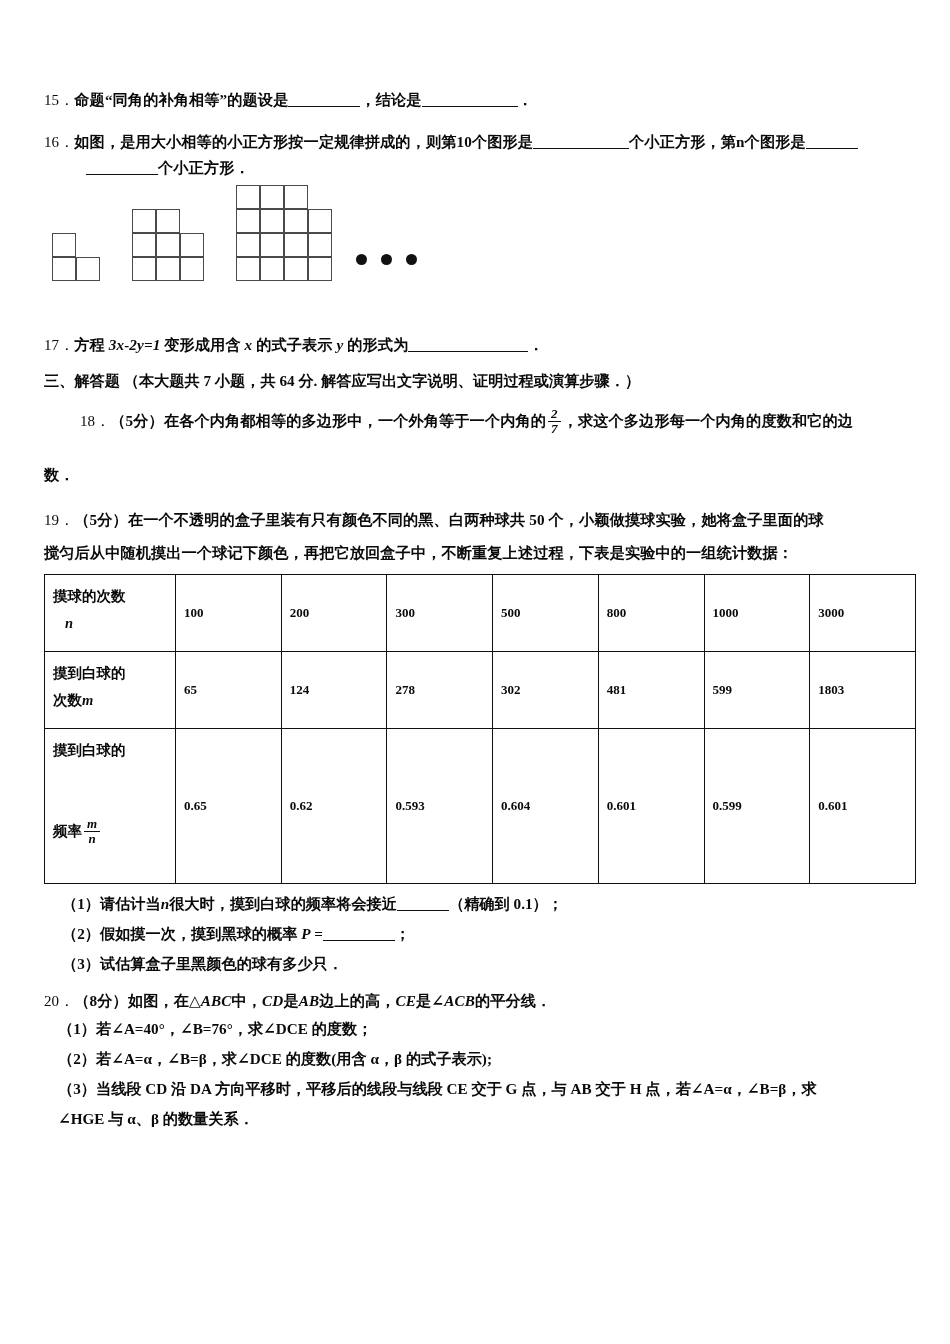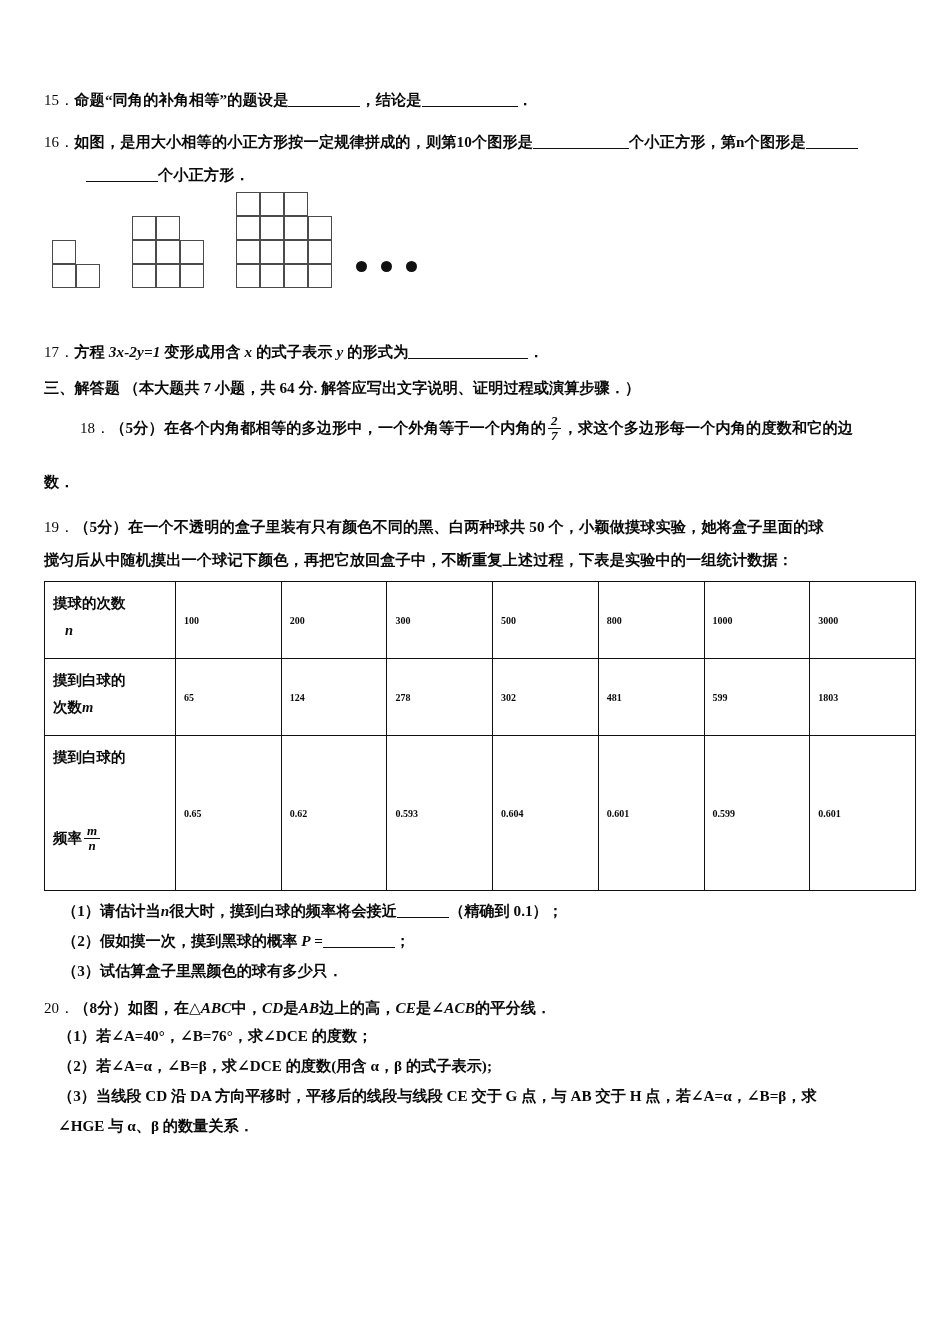--- a/index.html
+++ b/index.html
@@ -64,21 +64,21 @@
     margin: 0 2px;
     position: relative;
     top: -1px;
   }
   .frac .num { display:block; padding: 0 3px; }
   .frac .den { display:block; border-top: 1.2px solid #111; padding: 0 3px; }
 
   
   #item15 { margin-bottom: 18px; }
   #item16 { margin-bottom: 4px; }
-  #item16 .cont { display:block; margin-left: 42px; margin-top: 8px; }
+  #item16 .cont { display:block; margin-left: 42px; margin-top: 1px; }
 
   
   .figures {
     position: relative;
     height: 118px;
     margin: 14px 0 2px 0;
   }
   .figwrap { position: absolute; }
   .grid {
     position: relative;
@@ -119,21 +119,21 @@
   
   table.stat {
     border-collapse: collapse;
     width: 872px;
     margin: 10px 0 10px 0;
     table-layout: fixed;
   }
   table.stat td {
     border: 1.3px solid #111;
     padding: 6px 8px;
-    font-size: 10px;
+    font-size: 13px;
     font-weight: bold;
     vertical-align: middle;
   }
   table.stat td.hdr {
     width: 114px;
     font-size: 14.5px;
     line-height: 1.85;
     vertical-align: top;
     padding-top: 8px;
   }

